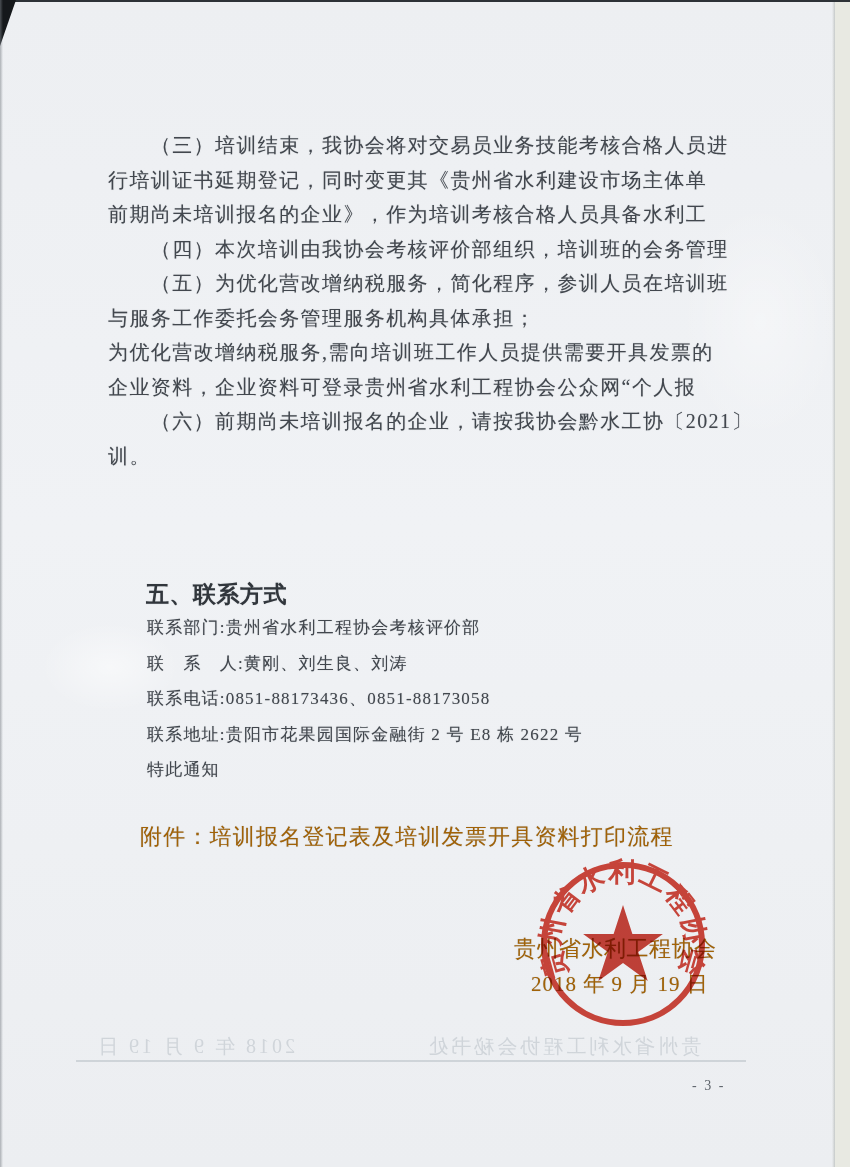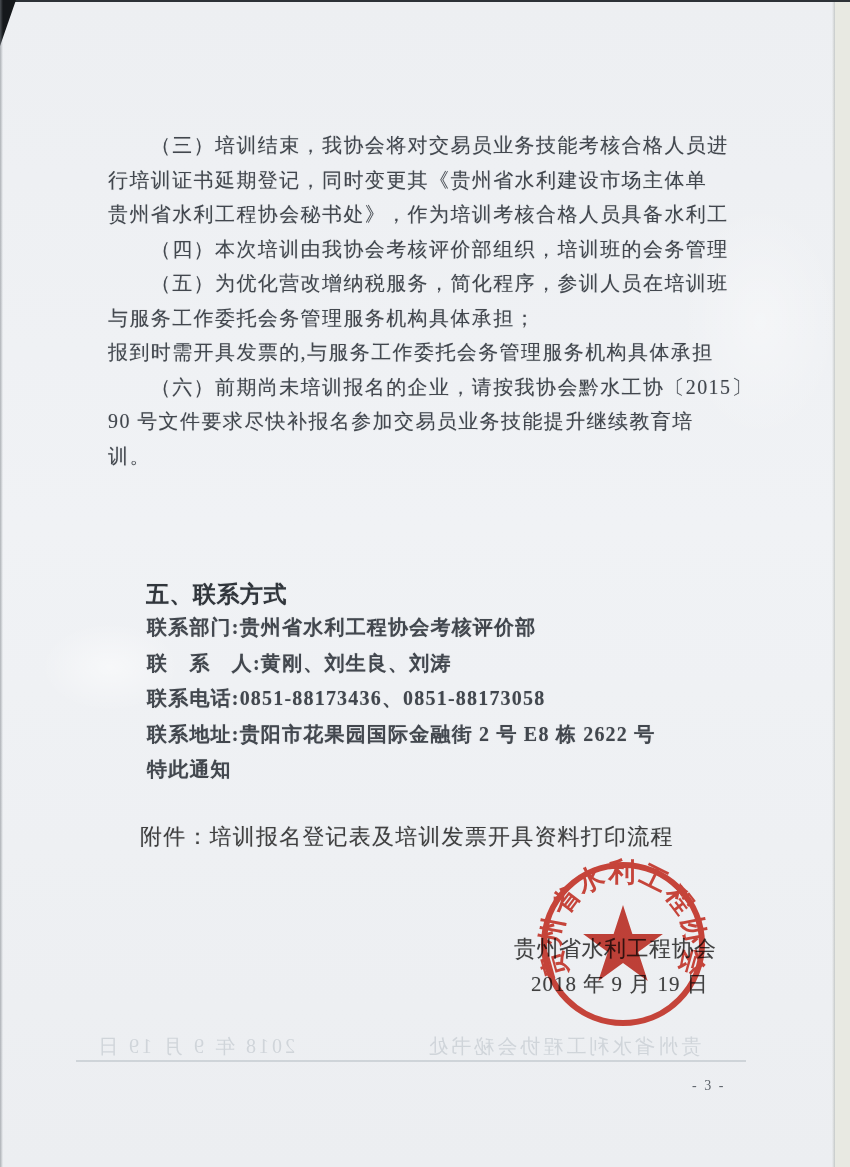--- a/index.html
+++ b/index.html
@@ -20,37 +20,37 @@
   .top-edge{position:absolute;left:0;top:0;width:850px;height:2px;background:#2d3237;}
   .corner-blob{position:absolute;left:0;top:0;width:16px;height:46px;
     background:#15181b;clip-path:polygon(0 0,100% 0,0 100%);}
   .left-edge{position:absolute;left:0;top:0;width:3px;height:1167px;
     background:linear-gradient(90deg,rgba(120,126,132,.55),rgba(120,126,132,0));}
   .right-strip{position:absolute;left:835px;top:2px;width:15px;height:1165px;background:#e8e9e2;}
   .right-paper-edge{position:absolute;left:832px;top:2px;width:3px;height:1165px;
     background:linear-gradient(90deg,rgba(150,156,150,0),rgba(150,156,150,.45));}
 
   .txt{
-    position:absolute;color:#404040;white-space:pre;
+    position:absolute;color:#a16207;white-space:pre;
     text-shadow:0 0 1px rgba(70,76,84,.35);
     font-family:Liberation Serif, serif;
   }
   .body-block{position:absolute;left:108px;top:128px;width:660px;}
   .body-line{
     height:34.5px;line-height:34.5px;font-size:20px;letter-spacing:1.4px;
     color:#42474e;white-space:pre;text-shadow:0 0 1px rgba(70,76,84,.35);
   }
   .heading{
     left:146px;top:579px;font-size:23px;font-weight:bold;
     font-family:Liberation Mono, monospace;color:#31363c;letter-spacing:0.5px;
   }
   .contact-block{position:absolute;left:147px;top:610px;width:620px;}
   .contact-line{
-    height:35.6px;line-height:35.6px;font-size:20px;letter-spacing:1.2px;
-    color:#42474e;white-space:pre;text-shadow:0 0 1px rgba(70,76,84,.35);font-weight:bold;
+    height:35.6px;line-height:35.6px;font-size:17px;letter-spacing:1.2px;
+    color:#42474e;white-space:pre;text-shadow:0 0 1px rgba(70,76,84,.35);
   }
   .attachment{left:140px;top:822px;font-size:22px;letter-spacing:1.2px;}
   .sig-org{left:514px;top:934px;font-size:22px;letter-spacing:0.5px;}
   .sig-date{left:531px;top:970px;font-size:21px;letter-spacing:1px;}
 
   .seal{
     position:absolute;left:537px;top:858px;width:172px;height:172px;
     mix-blend-mode:multiply;opacity:.93;
   }
   .bleed{
@@ -78,27 +78,27 @@
 
 <div class="top-edge"></div>
 <div class="corner-blob"></div>
 <div class="left-edge"></div>
 <div class="right-paper-edge"></div>
 <div class="right-strip"></div>
 
 <div class="body-block">
   <div class="body-line">　　（三）培训结束，我协会将对交易员业务技能考核合格人员进</div>
   <div class="body-line">行培训证书延期登记，同时变更其《贵州省水利建设市场主体单</div>
-  <div class="body-line">贵州省水利工程协会秘书处》，作为培训考核合格人员具备水利工</div>
+  <div class="body-line">前期尚未培训报名的企业》，作为培训考核合格人员具备水利工</div>
   <div class="body-line">　　（四）本次培训由我协会考核评价部组织，培训班的会务管理</div>
   <div class="body-line">　　（五）为优化营改增纳税服务，简化程序，参训人员在培训班</div>
   <div class="body-line">与服务工作委托会务管理服务机构具体承担；</div>
-  <div class="body-line">报到时需开具发票的,与服务工作委托会务管理服务机构具体承担</div>
-  <div class="body-line">　　（六）前期尚未培训报名的企业，请按我协会黔水工协〔2015〕</div>
-  <div class="body-line">90 号文件要求尽快补报名参加交易员业务技能提升继续教育培</div>
+  <div class="body-line">为优化营改增纳税服务,需向培训班工作人员提供需要开具发票的</div>
+  <div class="body-line">企业资料，企业资料可登录贵州省水利工程协会公众网“个人报</div>
+  <div class="body-line">　　（六）前期尚未培训报名的企业，请按我协会黔水工协〔2021〕</div>
   <div class="body-line">训。</div>
 </div>
 
 <div class="txt heading">五、联系方式</div>
 
 <div class="contact-block">
   <div class="contact-line">联系部门:贵州省水利工程协会考核评价部</div>
   <div class="contact-line">联　系　人:黄刚、刘生良、刘涛</div>
   <div class="contact-line">联系电话:0851-88173436、0851-88173058</div>
   <div class="contact-line">联系地址:贵阳市花果园国际金融街 2 号 E8 栋 2622 号</div>

